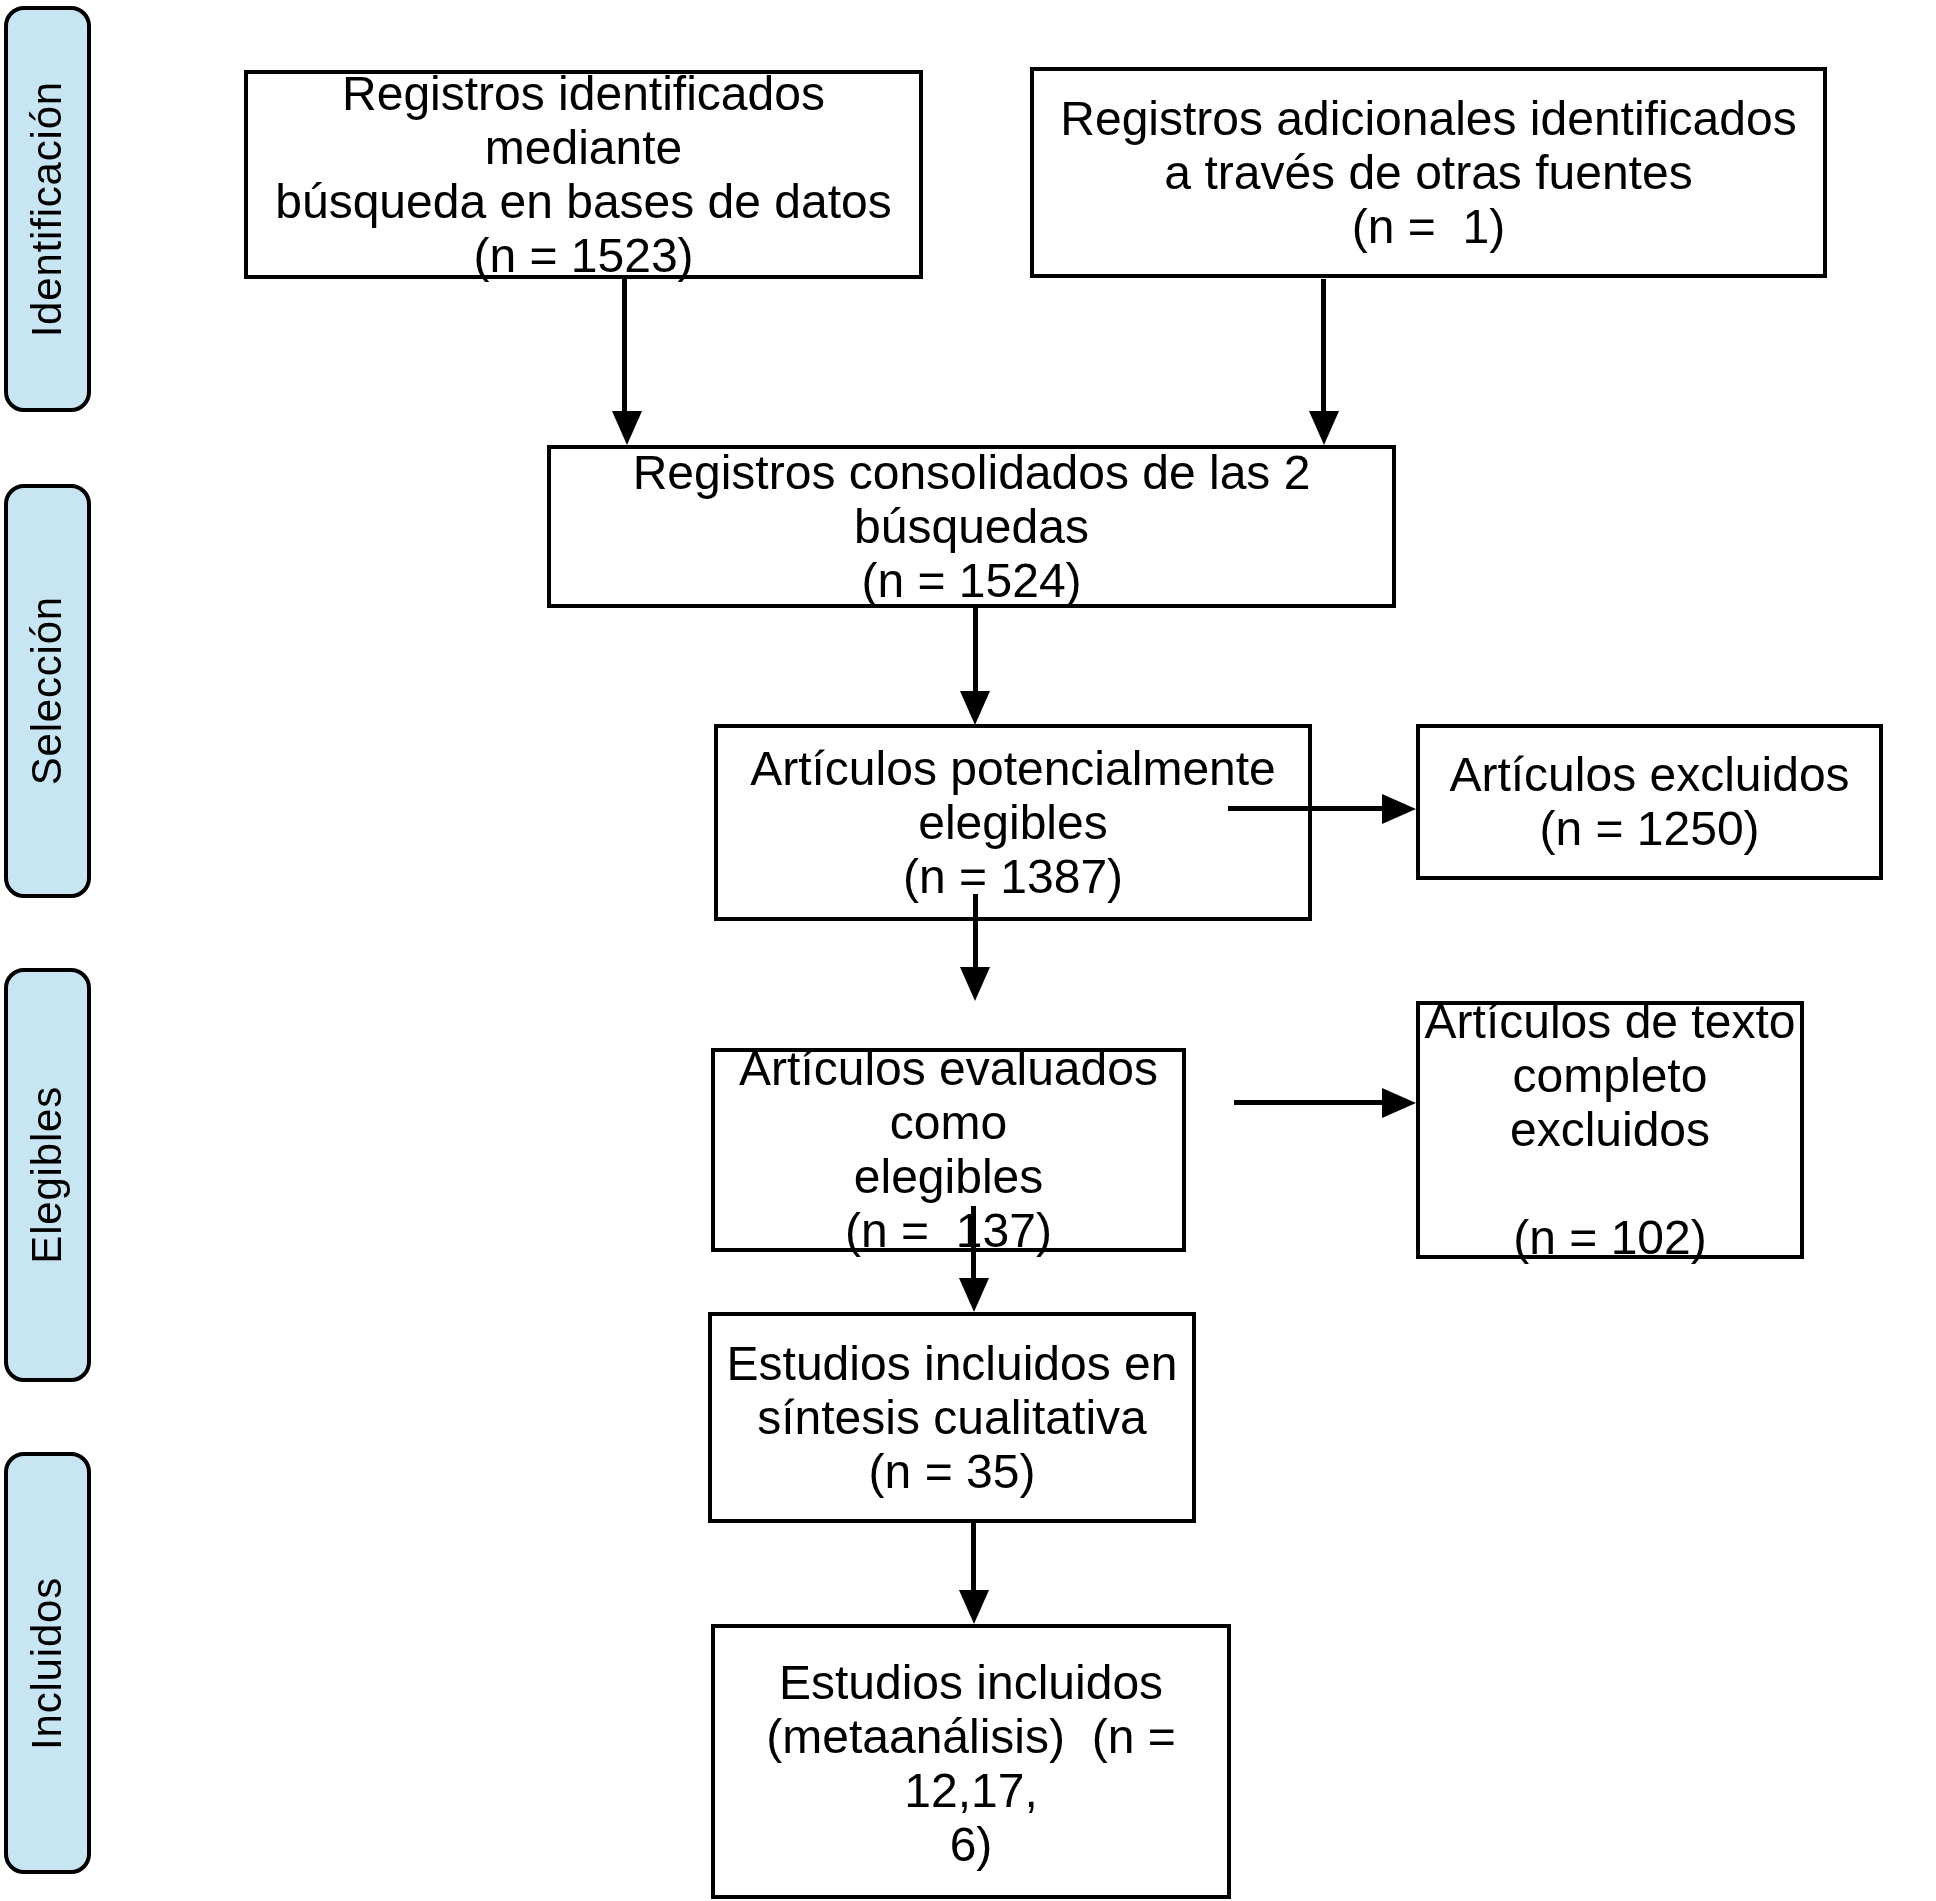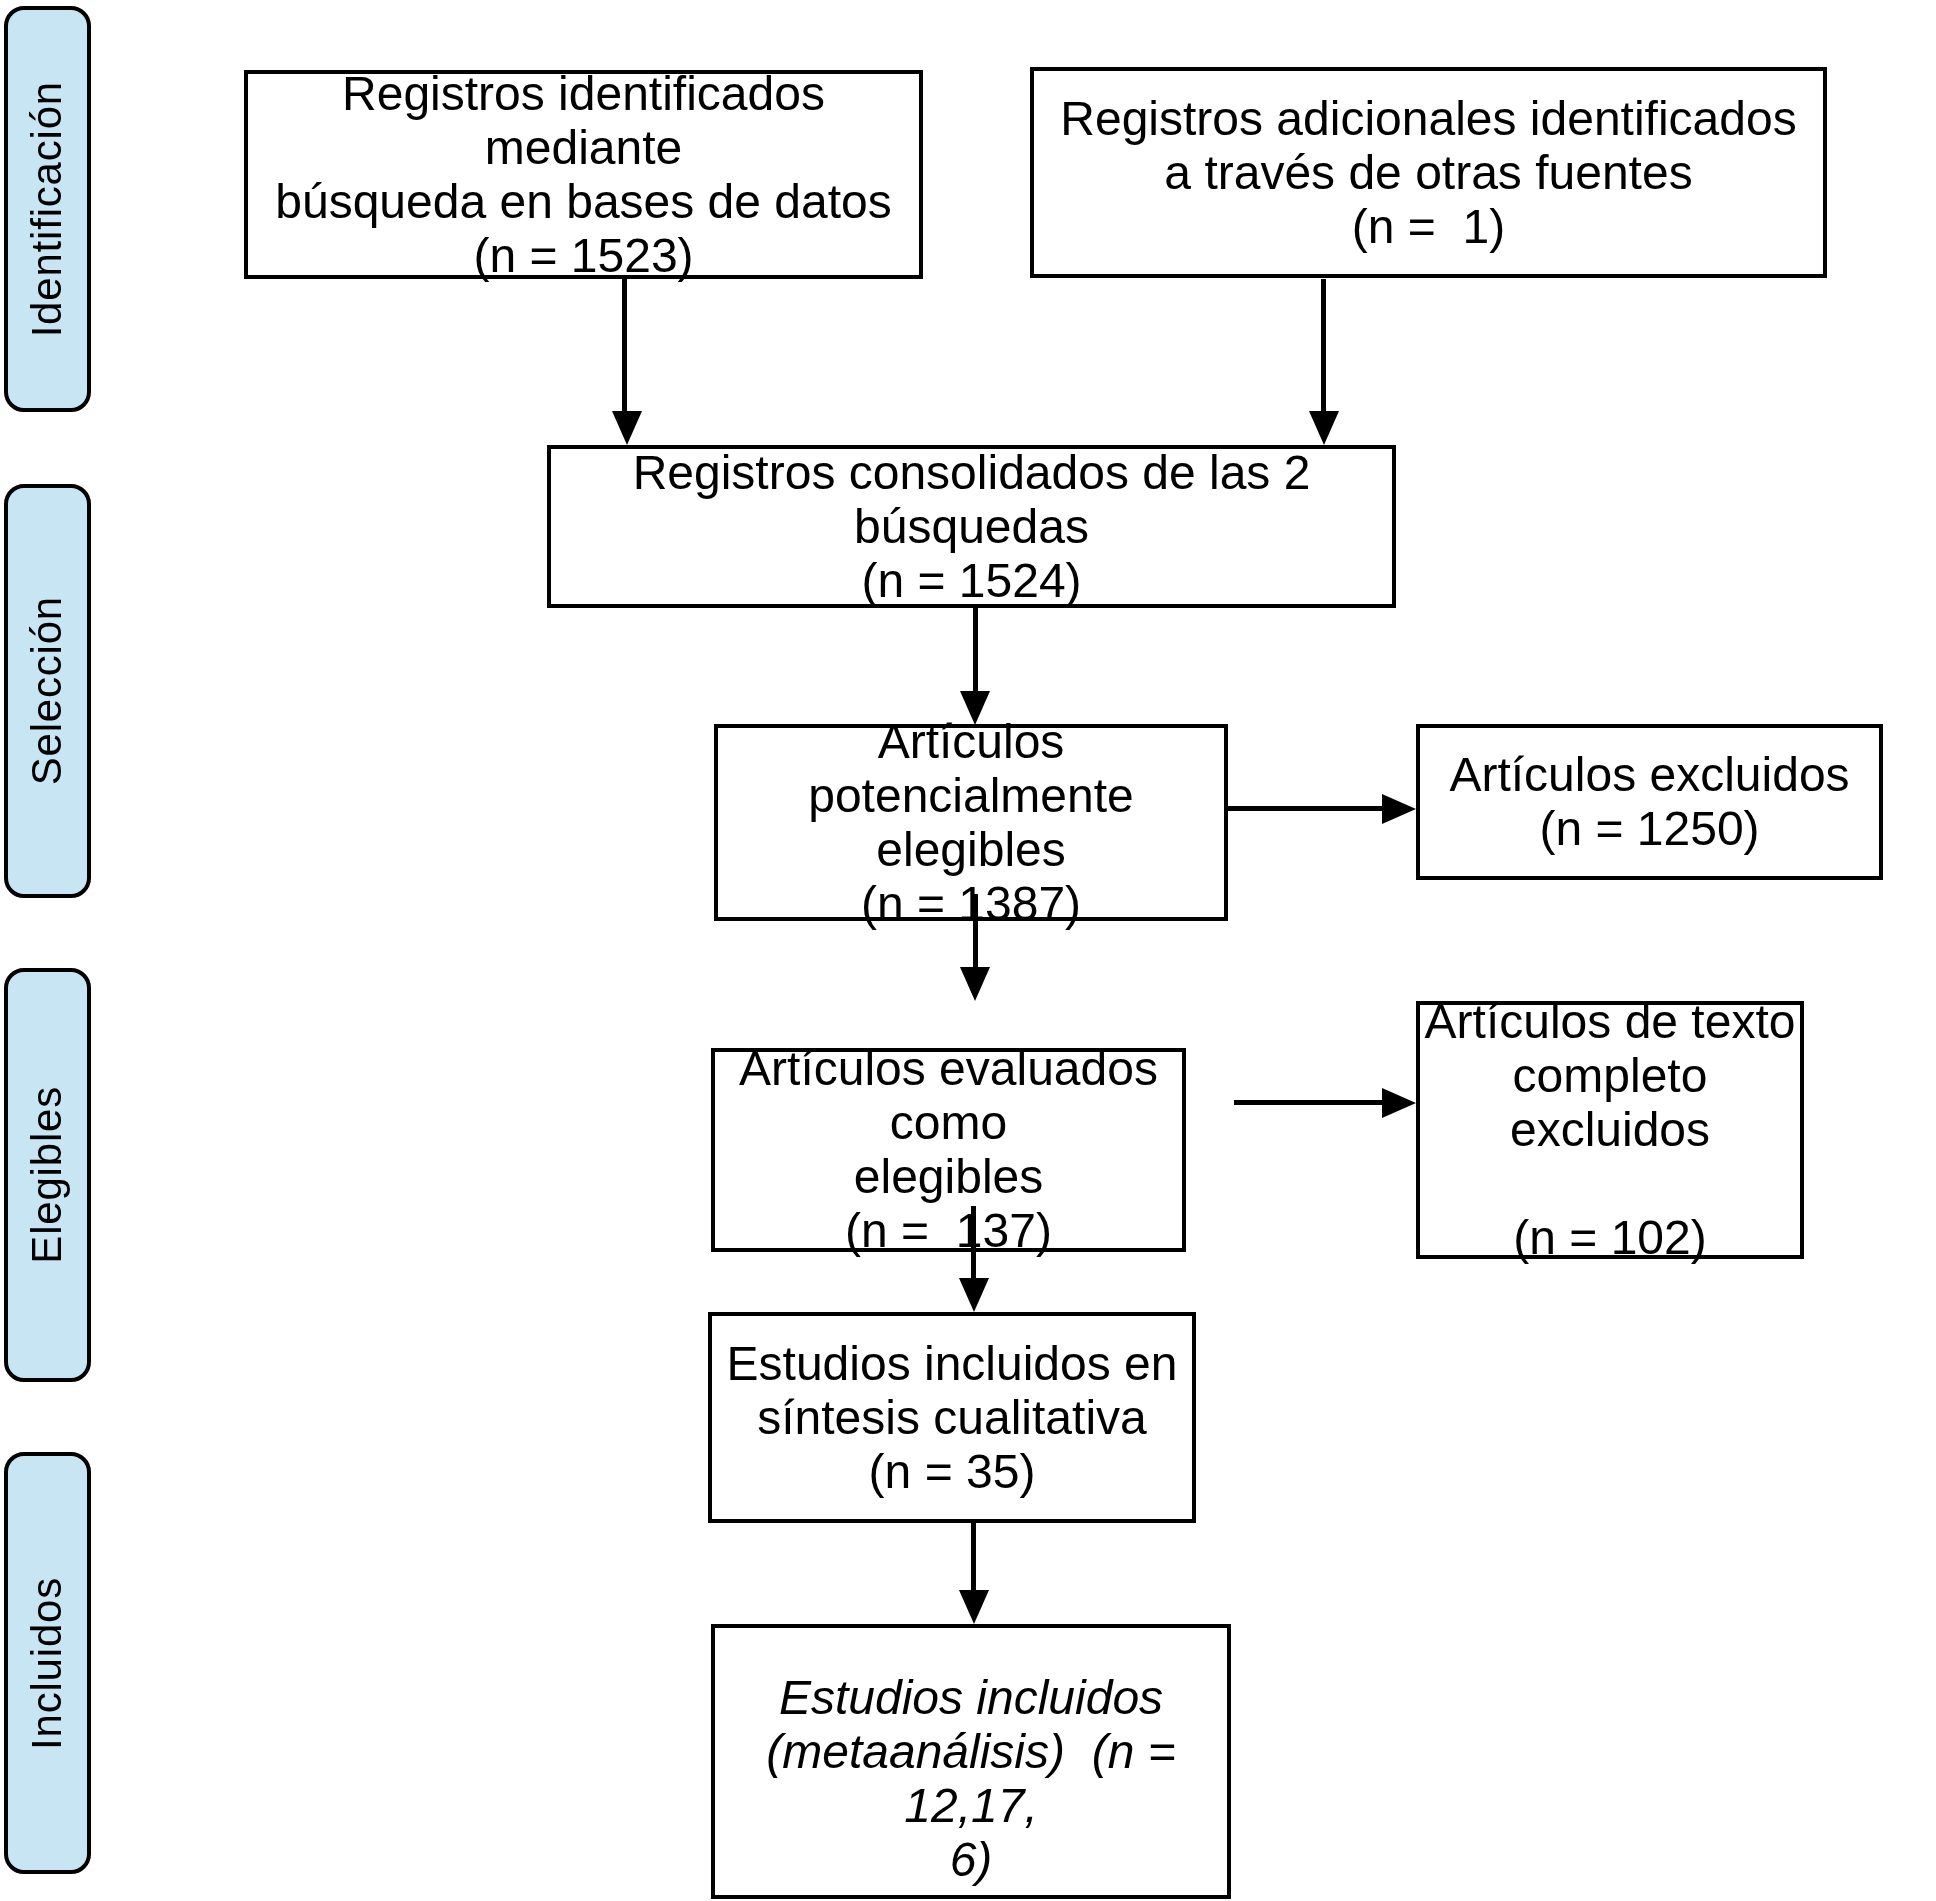--- a/index.html
+++ b/index.html
@@ -45,26 +45,26 @@
   .fbox span{
     display:block;
     white-space:pre-wrap;
     text-align:center;
     font-size:48px;
     line-height:54px;
   }
   .b1{left:244px;top:70px;width:679px;height:209px;}
   .b2{left:1030px;top:67px;width:797px;height:211px;}
   .b3{left:547px;top:445px;width:849px;height:163px;}
-  .b4{left:714px;top:724px;width:514px;height:197px;}
+  .b4{left:714px;top:724px;width:598px;height:197px;}
   .b5{left:1416px;top:724px;width:467px;height:156px;}
   .b6{left:711px;top:1001px;width:475px;height:204px;margin-top:47px;}
   .b7{left:1416px;top:1001px;width:388px;height:258px;}
   .b8{left:708px;top:1312px;width:488px;height:211px;}
-  .b9{left:711px;top:1624px;width:520px;height:275px;align-items:flex-start;padding-top:43px;font-style:italic;}
+  .b9{left:711px;top:1624px;width:520px;height:275px;align-items:flex-start;padding-top:28px;}
 
   
   .vline{position:absolute;width:5.4px;background:var(--line);z-index:2;}
   .hline{position:absolute;height:5.4px;background:var(--line);z-index:2;}
   .ah-down{position:absolute;width:0;height:0;
     border-left:15.5px solid transparent;border-right:15.5px solid transparent;
     border-top:34px solid var(--line);z-index:2;}
   .ah-right{position:absolute;width:0;height:0;
     border-top:15.5px solid transparent;border-bottom:15.5px solid transparent;
     border-left:34px solid var(--line);z-index:2;}

